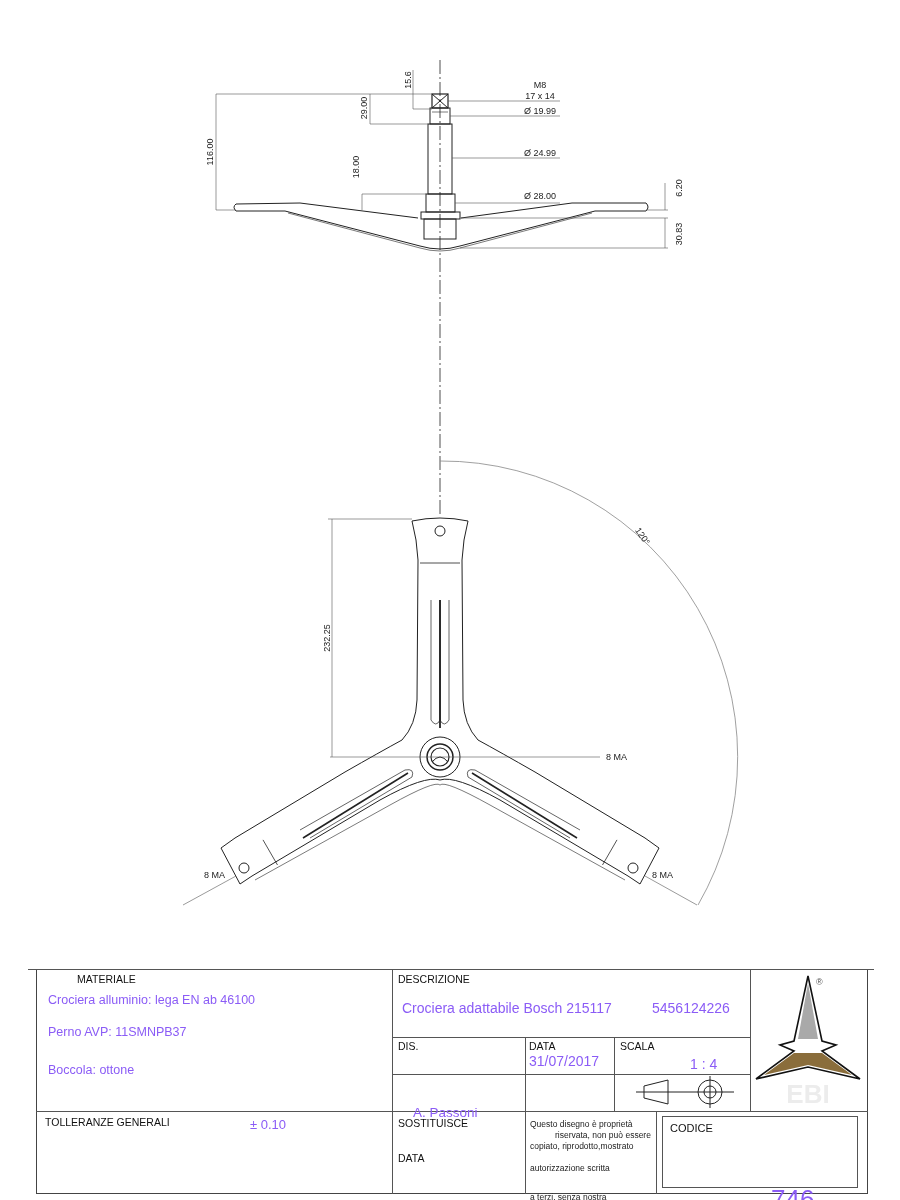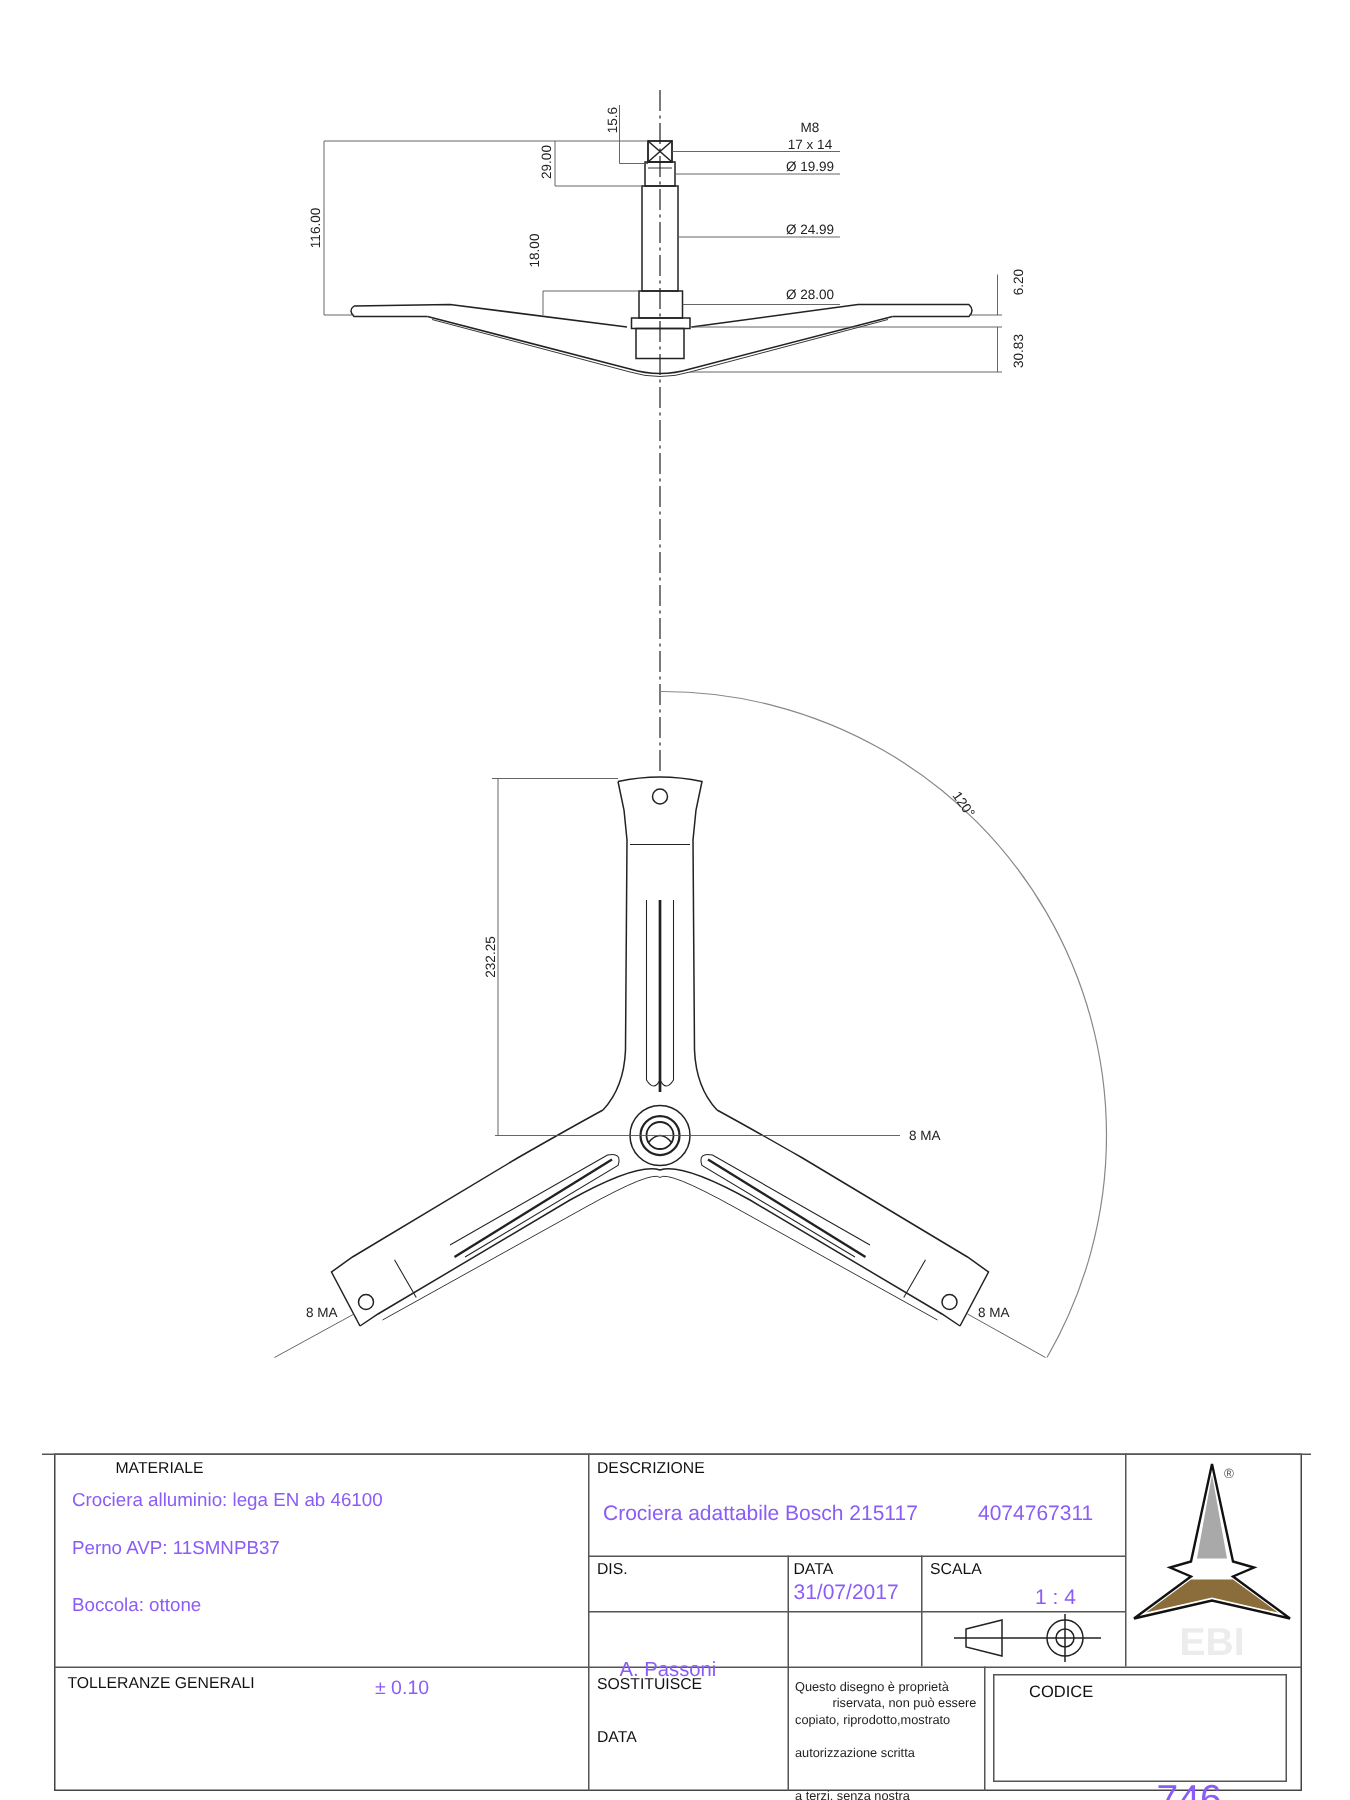--- a/index.html
+++ b/index.html
@@ -148,21 +148,21 @@
 <div class="lbl" style="left:44px; top:973px;padding-left:33px;">MATERIALE</div>
 <div class="val" style="left:48px; top:993px; font-size:12.5px;">Crociera alluminio: lega EN ab 46100</div>
 <div class="val" style="left:48px; top:1063px; font-size:12.5px;">Boccola: ottone</div>
 <div class="val" style="left:48px; top:1025px; font-size:12.5px;">Perno AVP: 11SMNPB37</div>
 
 <div class="lbl" style="left:45px; top:1116px;">TOLLERANZE GENERALI</div>
 <div class="val" style="left:250px; top:1117px;">± 0.10</div>
 
 <div class="lbl" style="left:398px; top:973px;text-align:right;">DESCRIZIONE</div>
 <div class="val" style="left:402px; top:1000px; font-size:14px;">Crociera adattabile Bosch 215117</div>
-<div class="val" style="left:652px; top:1000px; font-size:14px;">4074767311</div>
+<div class="val" style="left:652px; top:1000px; font-size:14px;">5456124226</div>
 
 <div class="lbl" style="left:398px; top:1040px;">DIS.</div>
 <div class="val" style="left:413px; top:1085px; font-size:13.5px;margin-top:20px;">A. Passoni</div>
 <div class="lbl" style="left:529px; top:1040px;">DATA</div>
 <div class="val" style="left:529px; top:1053px; font-size:14px;">31/07/2017</div>
 <div class="lbl" style="left:620px; top:1040px;">SCALA</div>
 <div class="val" style="left:690px; top:1056px; font-size:14px;">1 : 4</div>
 
 <svg style="position:absolute; left:616px; top:1076px;" width="132" height="34" viewBox="0 0 132 34">
   <g stroke="#222" fill="none" stroke-width="1">
@@ -177,21 +177,21 @@
 <div class="lbl" style="left:398px; top:1117px;">SOSTITUISCE</div>
 <div class="lbl" style="left:398px; top:1152px;">DATA</div>
 
 <div class="small" style="left:530px; top:1119px;">Questo disegno è proprietà</div>
 <div class="small" style="left:555px; top:1130px;text-align:right;">riservata, non può essere</div>
 <div class="small" style="left:530px; top:1141px;">copiato, riprodotto,mostrato</div>
 <div class="small" style="left:530px; top:1192px;">a terzi, senza nostra</div>
 <div class="small" style="left:530px; top:1163px;">autorizzazione scritta</div>
 
 <div style="position:absolute; left:662px; top:1116px; width:196px; height:72px; border:1.3px solid #555; box-sizing:border-box;"></div>
-<div class="lbl" style="left:686px; top:1122px; font-size:11px;">CODICE</div>
+<div class="lbl" style="left:670px; top:1122px; font-size:11px;">CODICE</div>
 <div class="val" style="left:771px; top:1140px; font-size:26px;margin-top:44px;">746</div>
 
 <svg style="position:absolute; left:752px; top:971px;" width="114" height="138" viewBox="0 0 114 138">
   <path d="M56 5 L70 70 L84 74 L70 80 L108 108 L56 96 L4 108 L42 80 L28 74 L42 70 Z" fill="#fff" stroke="#111" stroke-width="1.6"></path>
   <path d="M56 12 L66 68 L46 68 Z" fill="#a9a9a9"></path>
   <path d="M42 82 L70 82 L100 104 L56 94 L12 104 Z" fill="#8a6d3b"></path>
   <text x="64" y="14" font-size="9" fill="#555" font-family="Liberation Sans, sans-serif">®</text>
   <text x="56" y="132" text-anchor="middle" font-size="26" font-weight="bold" fill="#ececec" font-family="Liberation Sans, sans-serif">EBI</text>
 </svg>
 

